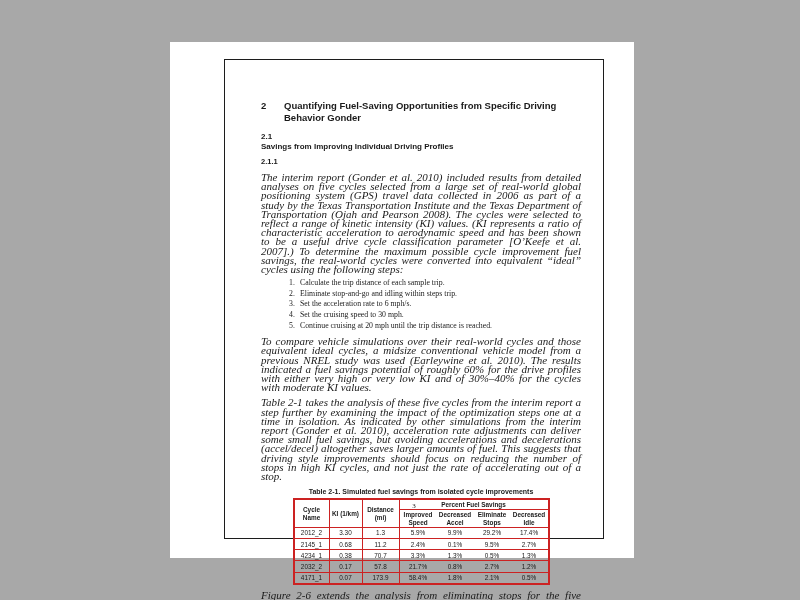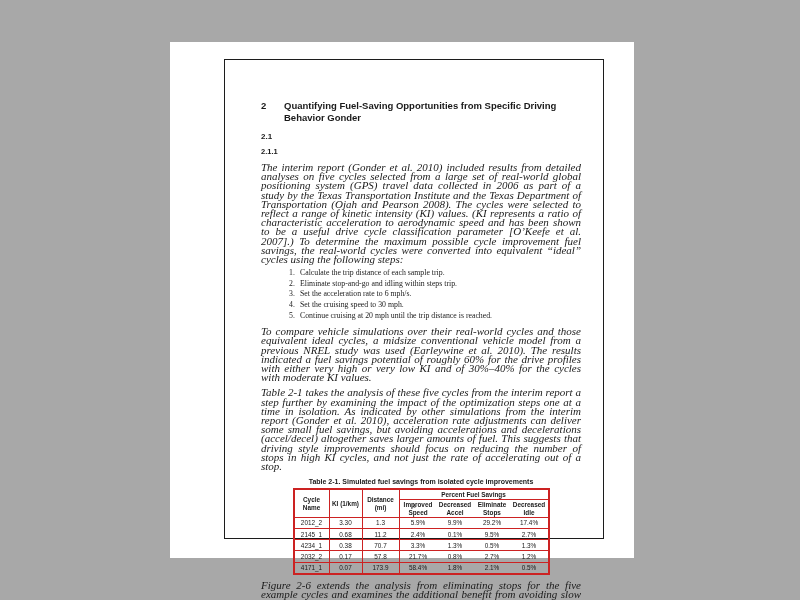--- a/index.html
+++ b/index.html
@@ -61,20 +61,21 @@
     <div class="frame">
       <div class="content">
 
         <div class="h1">
           <span class="num">2</span>
           <span>Quantifying Fuel-Saving Opportunities from Specific Driving Behavior Gonder</span>
         </div>
 
         <div class="h2">
           <span class="num">2.1</span>
+          <span>Savings from Improving Individual Driving Profiles</span>
         </div>
 
         <div class="h3">
           <span class="num">2.1.1</span>
         </div>
 
         <div class="para">The interim report (Gonder et al. 2010) included results from detailed analyses on five cycles selected from a large set of real-world global positioning system (GPS) travel data collected in 2006 as part of a study by the Texas Transportation Institute and the Texas Department of Transportation (Ojah and Pearson 2008). The cycles were selected to reflect a range of kinetic intensity (KI) values. (KI represents a ratio of characteristic acceleration to aerodynamic speed and has been shown to be a useful drive cycle classification parameter [O’Keefe et al. 2007].) To determine the maximum possible cycle improvement fuel savings, the real-world cycles were converted into equivalent “ideal” cycles using the following steps:</div>
 
         <div class="steps">
           <div class="step">

